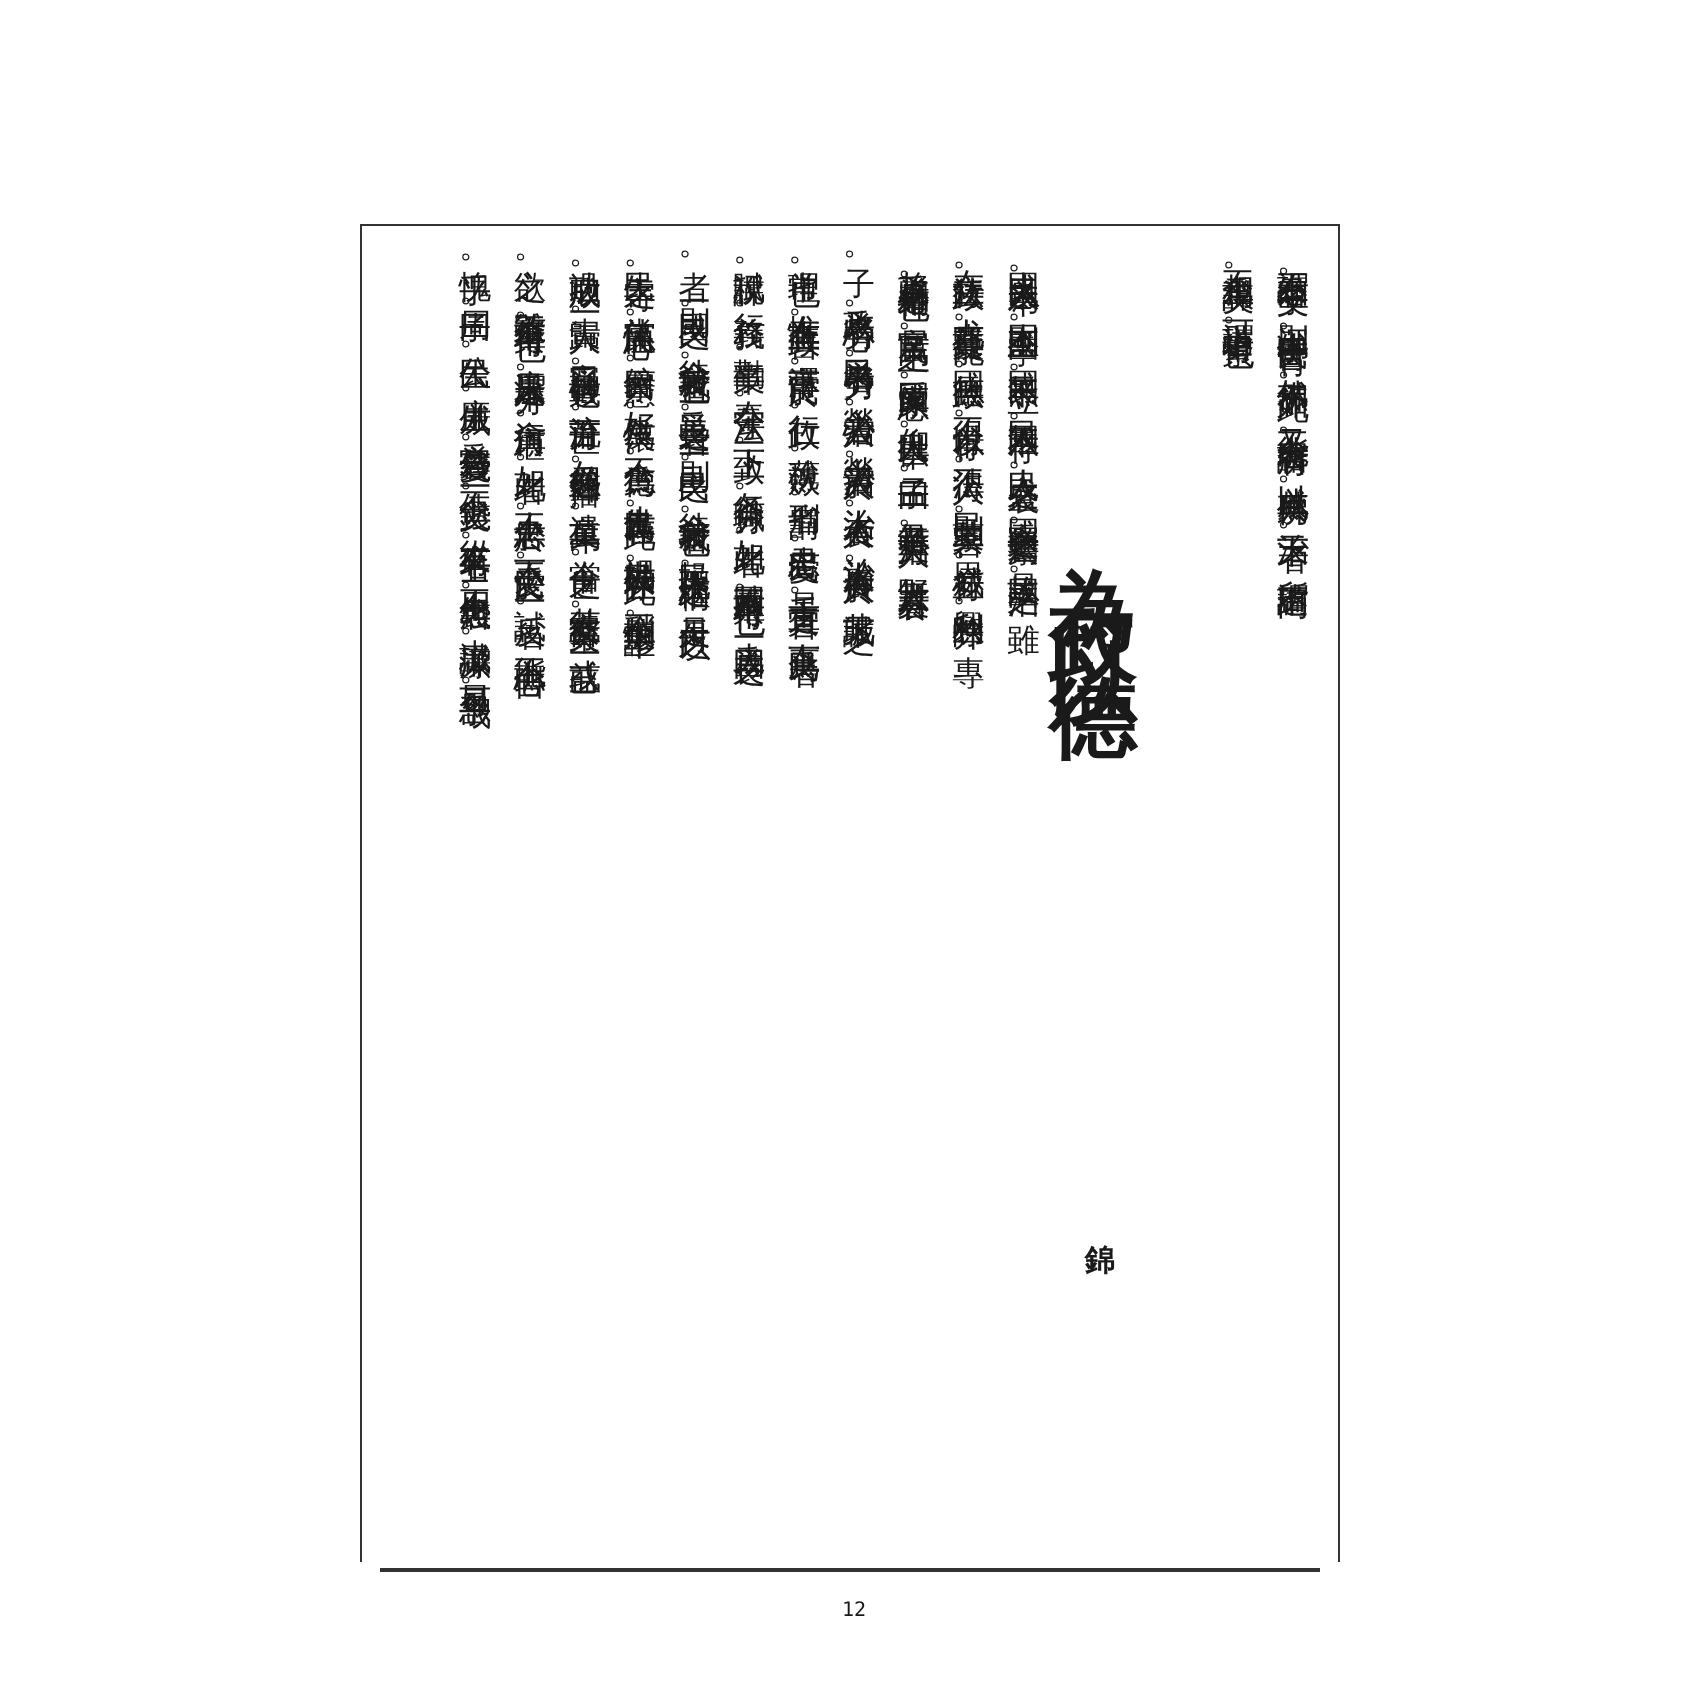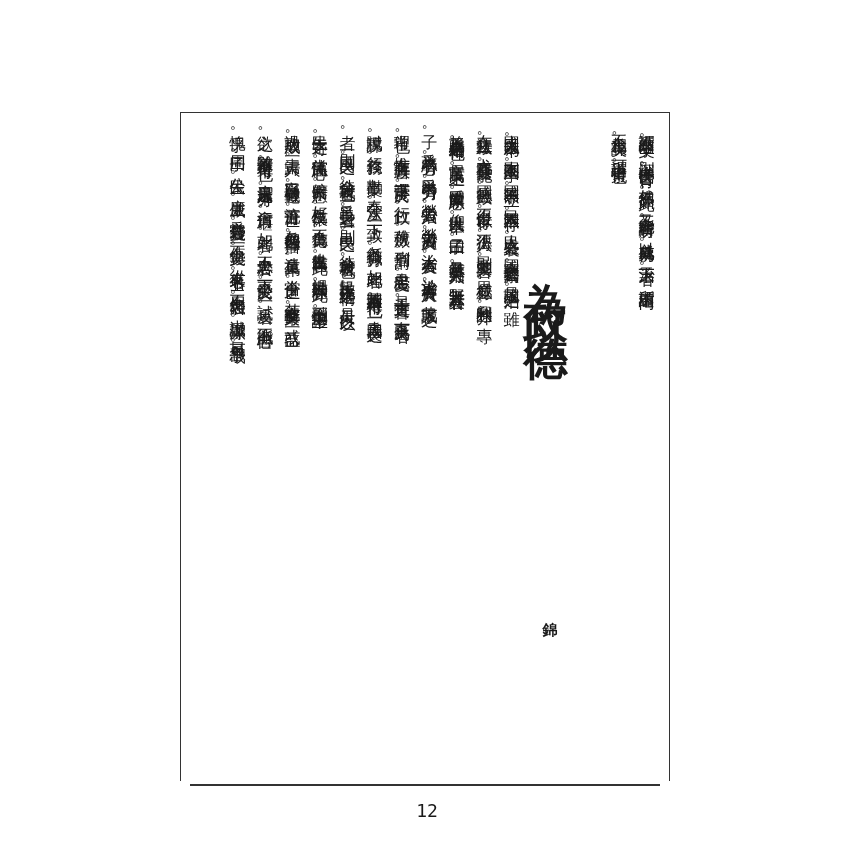--- a/index.html
+++ b/index.html
@@ -11,21 +11,21 @@
                  border-top: 2px solid #333; }
   .columns { position: absolute; left: 186px; top: 122px; width: 474px; height: 650px;
              writing-mode: vertical-rl; font-size: 16.2px; line-height: 27.4px;
              letter-spacing: 1.4px; }
   .col { display: block; white-space: nowrap; overflow: hidden; }
   .title-col { position: absolute; left: 528px; top: 260px; width: 50px; height: 220px;
                writing-mode: vertical-rl; font-size: 44px; font-weight: bold; letter-spacing: 18px; }
   .author { position: absolute; left: 540px; top: 610px; writing-mode: vertical-rl;
             font-size: 15px; font-weight: bold; }
   .page-number { position: absolute; left: 412px; top: 800px; width: 30px; text-align: center;
-                 font-family: "DejaVu Sans Mono", "Liberation Mono", monospace; font-size: 18px; }
+                 font-family: "DejaVu Sans Mono", "Liberation Mono", monospace; font-size: 10px; }
 </style>
 </head>
 <body>
 
 <div class="frame"></div>
 
 <div class="columns">
   <span class="col">謂不知君臣父子。則深中佛氏膏肓。然佛不如此。又不能容諸所有。以成其爲佛。治天下者。所謂道不同</span>
   <span class="col">不相爲謀矣。可謂道中肯綮也。</span>
   <span class="col" style="width:80px;"></span>

